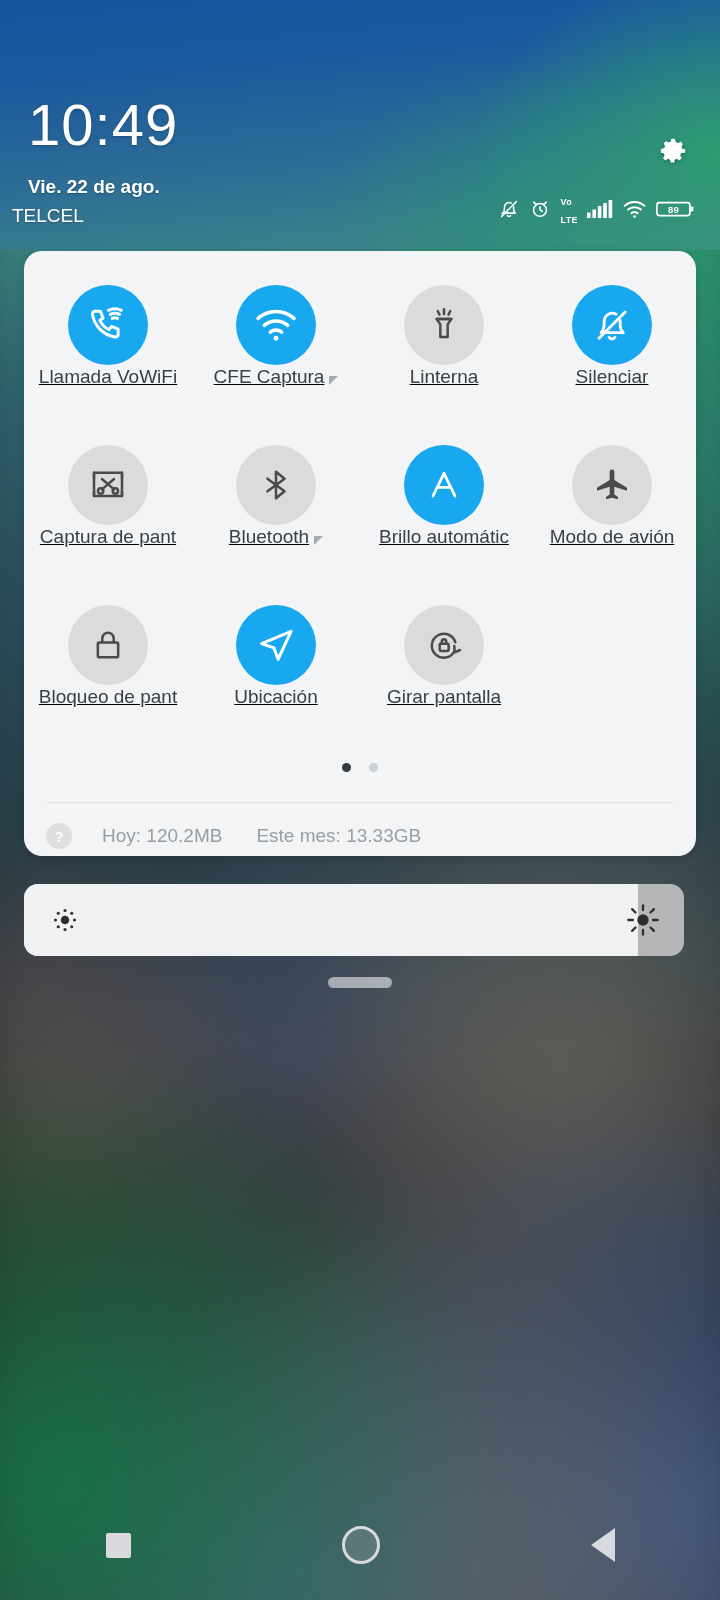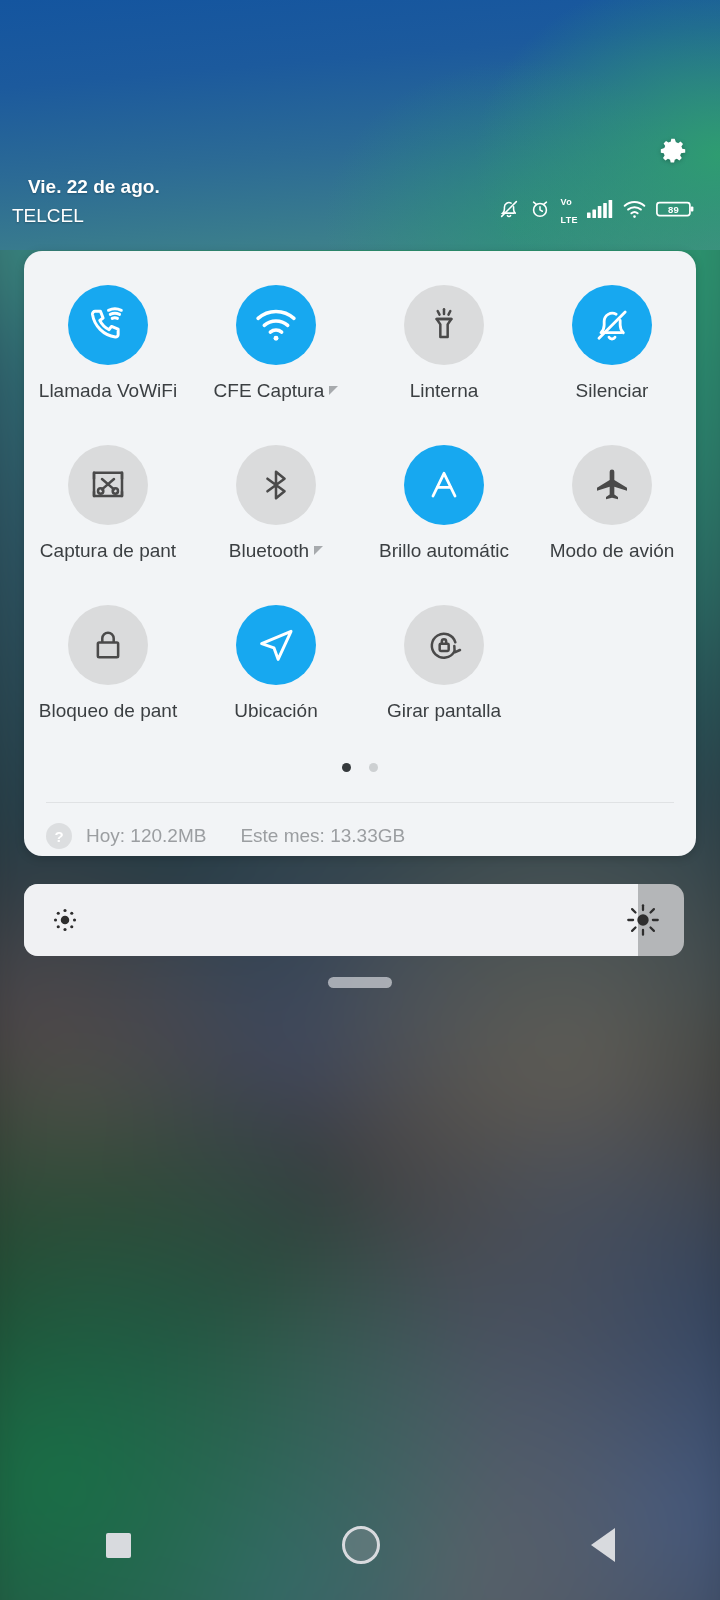--- a/index.html
+++ b/index.html
@@ -161,27 +161,28 @@
     display: flex;
     align-items: center;
     justify-content: center;
     flex: 0 0 auto;
   }
   .tile-circle.on  { background: #17a8f0; color: #ffffff; }
   .tile-circle.off { background: #dadbdc; color: #4a4a4a; }
   .tile-circle svg { display: block; }
 
   .tile-label-row {
-    margin-top: 14px;
     width: 168px;
     display: flex;
+    align-items: center;
     justify-content: center;
     gap: 5px;
     white-space: nowrap;
     overflow: hidden;
+    text-decoration: underline;
   }
   .tile-label {
     font-size: 19px;
     color: #3b3f42;
     line-height: 24px;
     white-space: nowrap;
   }
   .expand-tri {
     width: 0; height: 0;
     flex: 0 0 auto;
@@ -227,21 +228,21 @@
     border-radius: 50%;
     background: #dcdee0;
     color: #ffffff;
     font-size: 15px;
     font-weight: 700;
     display: flex;
     align-items: center;
     justify-content: center;
     flex: 0 0 auto;
   }
-  .usage-today { margin-left: 14px; font-size: 19px; color: #9b9ea1; white-space: nowrap; }
+  .usage-today { margin-left: 30px; font-size: 19px; color: #9b9ea1; white-space: nowrap; }
   .usage-month { margin-left: 34px; font-size: 19px; color: #9b9ea1; white-space: nowrap; }
 
   
   .brightness-bar {
     position: absolute;
     left: 24px;
     top: 884px;
     width: 660px;
     height: 72px;
     border-radius: 14px;
@@ -310,20 +311,21 @@
   }
 </style>
 </head>
 <body>
 
 <div id="screen">
 
   <div class="wallpaper"></div>
   <div class="top-gradient"></div>
 
+  <div class="clock">10:49</div>
   <div class="date-line">Vie. 22 de ago.</div>
   <div class="carrier-line">TELCEL</div>
 
   <div class="gear-btn">
     <span>
       <svg width="34" height="34" viewBox="0 0 24 24" fill="#ffffff">
         <path d="M12 8.2a3.8 3.8 0 1 0 0 7.6 3.8 3.8 0 0 0 0-7.6zm0 5.9a2.1 2.1 0 1 1 0-4.2 2.1 2.1 0 0 1 0 4.2z"></path>
         <path d="M20.6 13.2l.04-1.2-.04-1.2-2.06-.45a6.7 6.7 0 0 0-.62-1.5l1.14-1.78-1.7-1.7-1.78 1.14a6.7 6.7 0 0 0-1.5-.62L13.2 3.4h-2.4l-.45 2.06c-.53.14-1.03.35-1.5.62L7.07 4.94l-1.7 1.7L6.51 8.42c-.27.47-.48.97-.62 1.5L3.4 10.8v2.4l2.06.45c.14.53.35 1.03.62 1.5l-1.14 1.78 1.7 1.7 1.78-1.14c.47.27.97.48 1.5.62l.45 2.06h2.4l.45-2.06a6.7 6.7 0 0 0 1.5-.62l1.78 1.14 1.7-1.7-1.14-1.78c.27-.47.48-.97.62-1.5l2.06-.45z"></path>
       </svg>
     </span>

